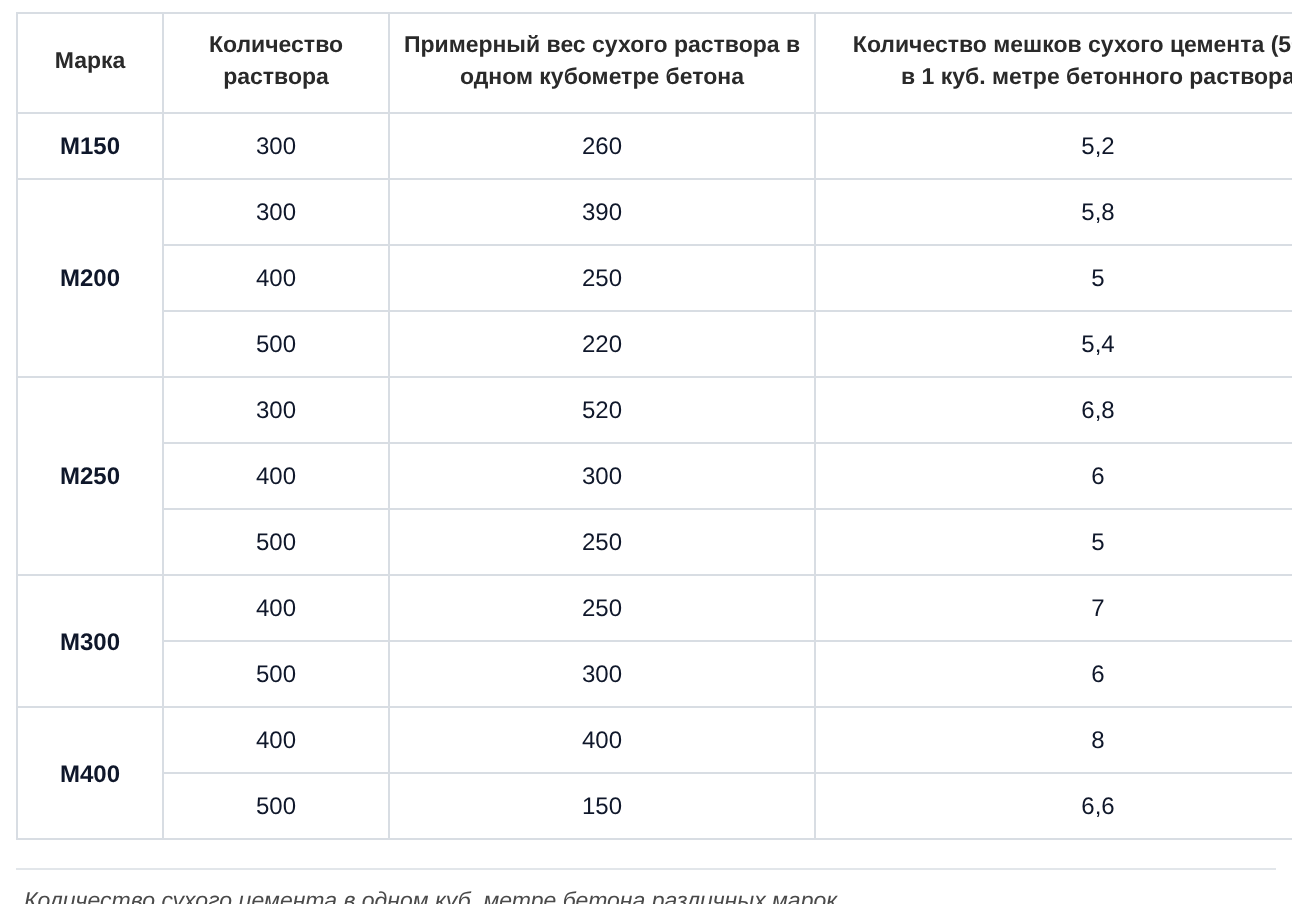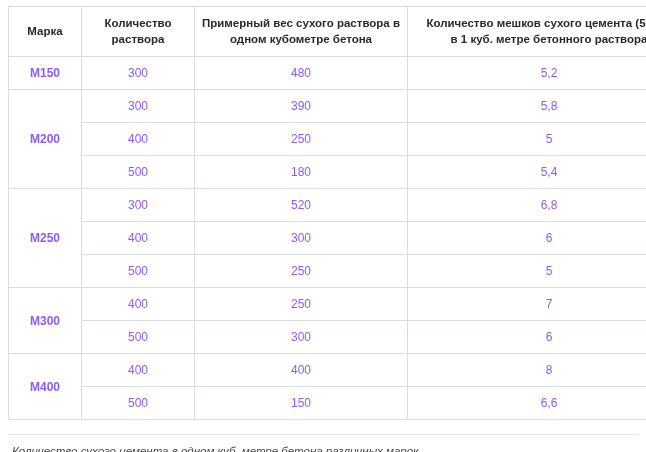--- a/index.html
+++ b/index.html
@@ -41,21 +41,21 @@
     padding: 9px 6px;
     background: #ffffff;
   }
   th.col-brand { width: 60px; }
   th.col-mark  { width: 100px; }
   th.col-weight { width: 200px; }
   th.col-bags  { width: 270px; }
 
   table.cement td {
     font-size: 12px;
-    color: #8b5cf6;
+    color: #0f172a;
     padding: 8px 4px;
     height: 16px;
   }
   td.brand {
     font-weight: bold;
     color: #1f5c99;
     font-size: 12.5px;
   }
   .caption {
     margin-top: 14px;
@@ -89,38 +89,38 @@
           <span>Количество мешков сухого цемента (50 кг.)</span><br>
           <span>в 1 куб. метре бетонного раствора</span>
         </th>
       </tr>
     </thead>
     <tbody>
 
       <tr>
         <td class="brand" rowspan="1">М150</td>
         <td>300</td>
-        <td>480</td>
+        <td>260</td>
         <td>5,2</td>
       </tr>
 
       <tr>
         <td class="brand" rowspan="3">М200</td>
         <td>300</td>
         <td>390</td>
         <td>5,8</td>
       </tr>
       <tr>
         <td>400</td>
         <td>250</td>
         <td>5</td>
       </tr>
       <tr>
         <td>500</td>
-        <td>180</td>
+        <td>220</td>
         <td>5,4</td>
       </tr>
 
       <tr>
         <td class="brand" rowspan="3">М250</td>
         <td>300</td>
         <td>520</td>
         <td>6,8</td>
       </tr>
       <tr>

